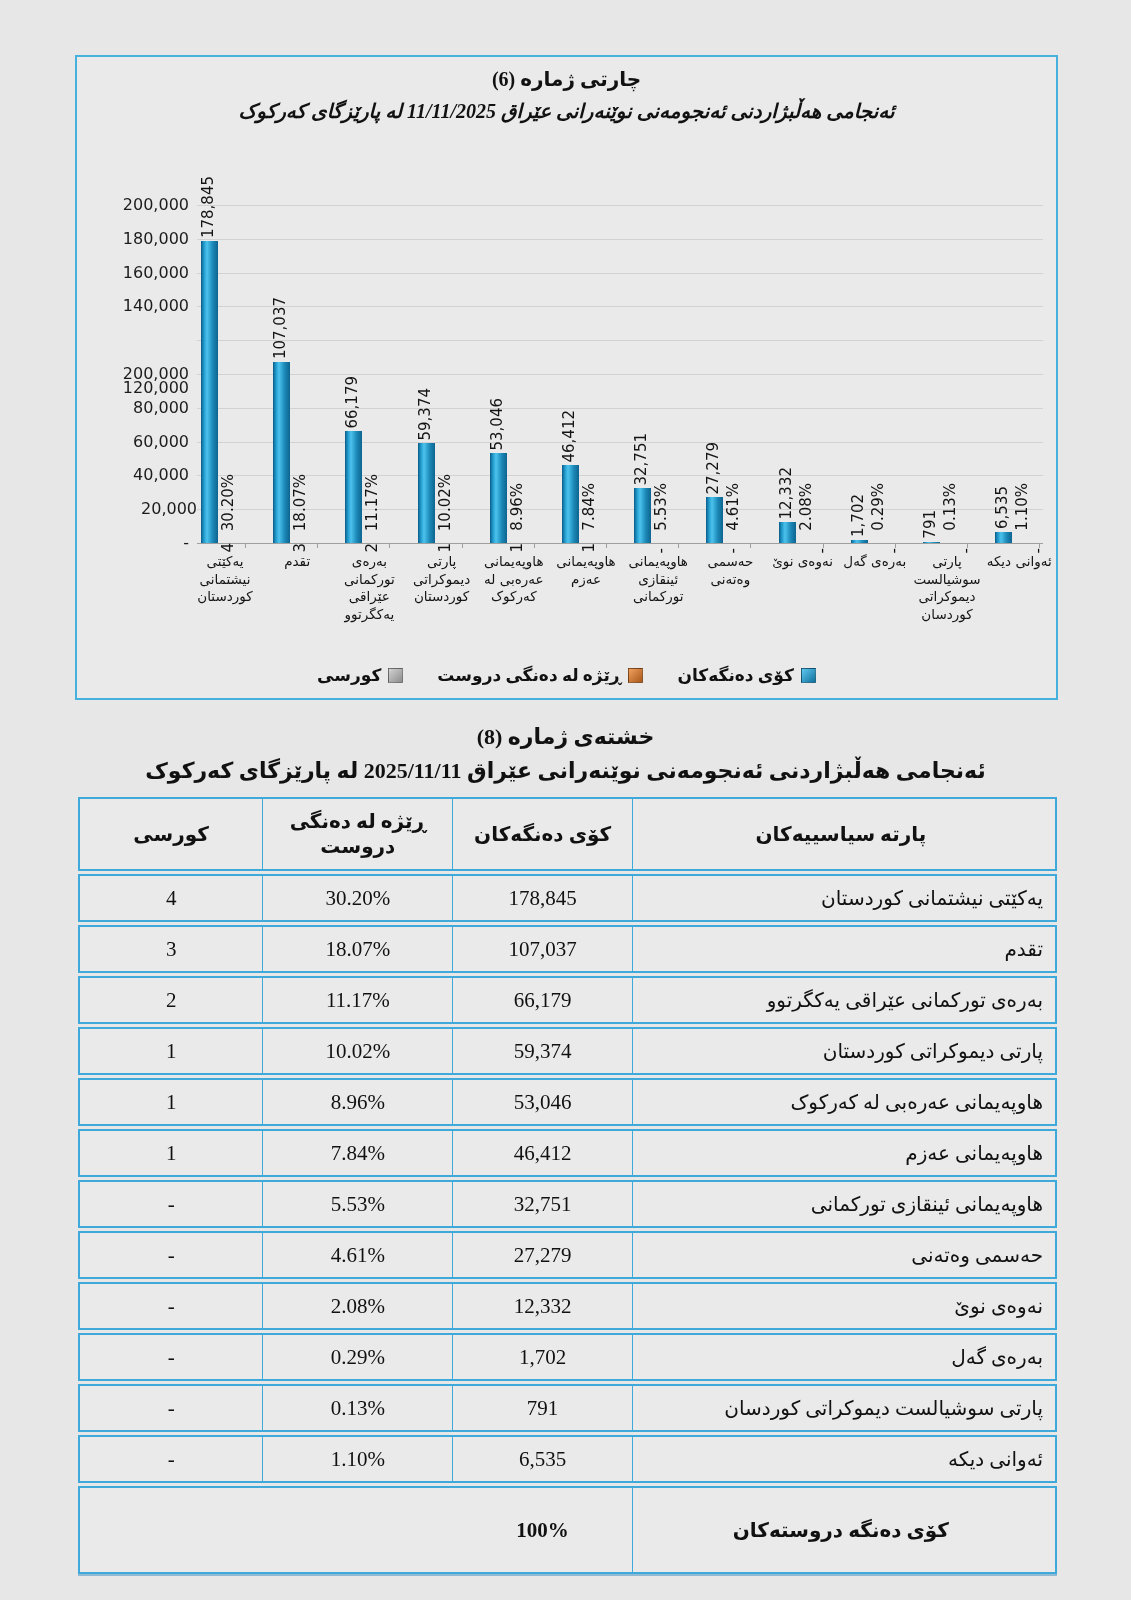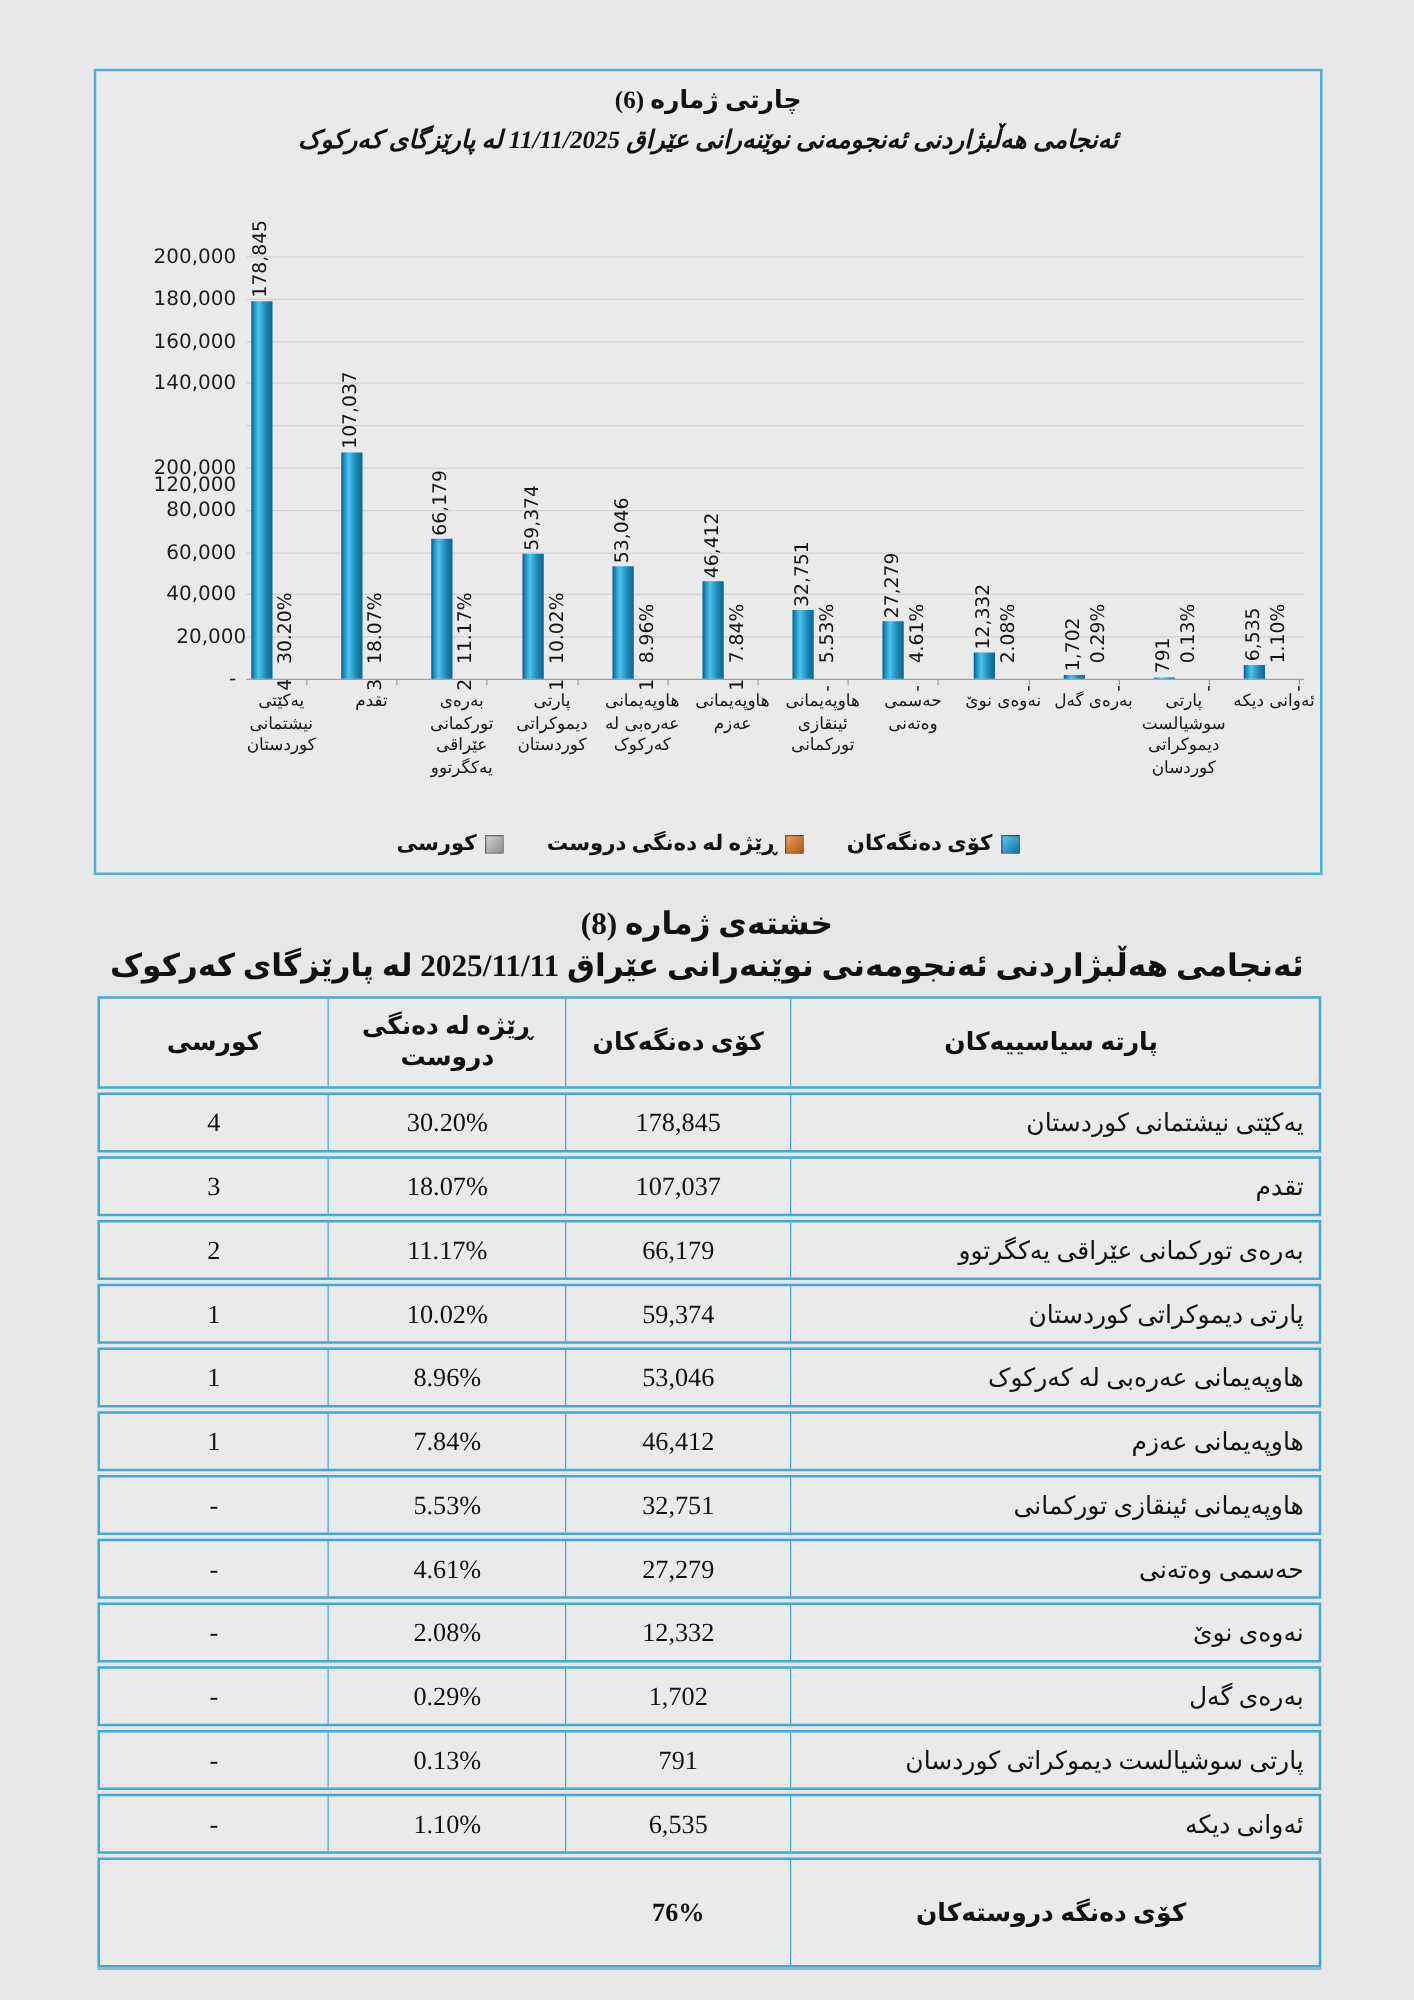--- a/index.html
+++ b/index.html
@@ -46,21 +46,21 @@
   }
   .legend-item{display:flex;align-items:center;gap:7px;}
   .legend-item span.txt{
     font-size:17px;font-weight:600;direction:rtl;
     font-family:"Liberation Serif","DejaVu Sans",serif;
   }
   .sw{width:13px;height:13px;display:inline-block;}
   
   .tbl-title,.tbl-subtitle{
     position:absolute;left:0;width:100%;text-align:center;direction:rtl;
-    font-weight:bold;font-size:25px;
+    font-weight:bold;font-size:22px;
     font-family:"Liberation Serif","DejaVu Sans",serif;
   }
   .tbl-title{top:724px;}
   .tbl-subtitle{top:758px;}
   .rtable{position:absolute;left:78px;top:797px;width:979px;direction:rtl;}
   .t-row{
     display:grid;grid-template-columns:424fr 180fr 191fr 184fr;
     border:2px solid #3fa9da;background:#eaeaea;margin-bottom:3px;
   }
   .t-row.total{box-shadow:0 2px 0 rgba(70,150,195,.55);}
@@ -270,15 +270,15 @@
       <div class="cell">-</div>
     </div>
     <div class="t-row ">
       <div class="cell party">ئەوانی دیکه</div>
       <div class="cell">6,535</div>
       <div class="cell">1.10%</div>
       <div class="cell">-</div>
     </div>
     <div class="t-row total">
       <div class="cell party">کۆی دەنگە دروستەکان</div>
-      <div class="cell">76%</div>
+      <div class="cell">100%</div>
     </div>
   </div>
 
 </body></html>

